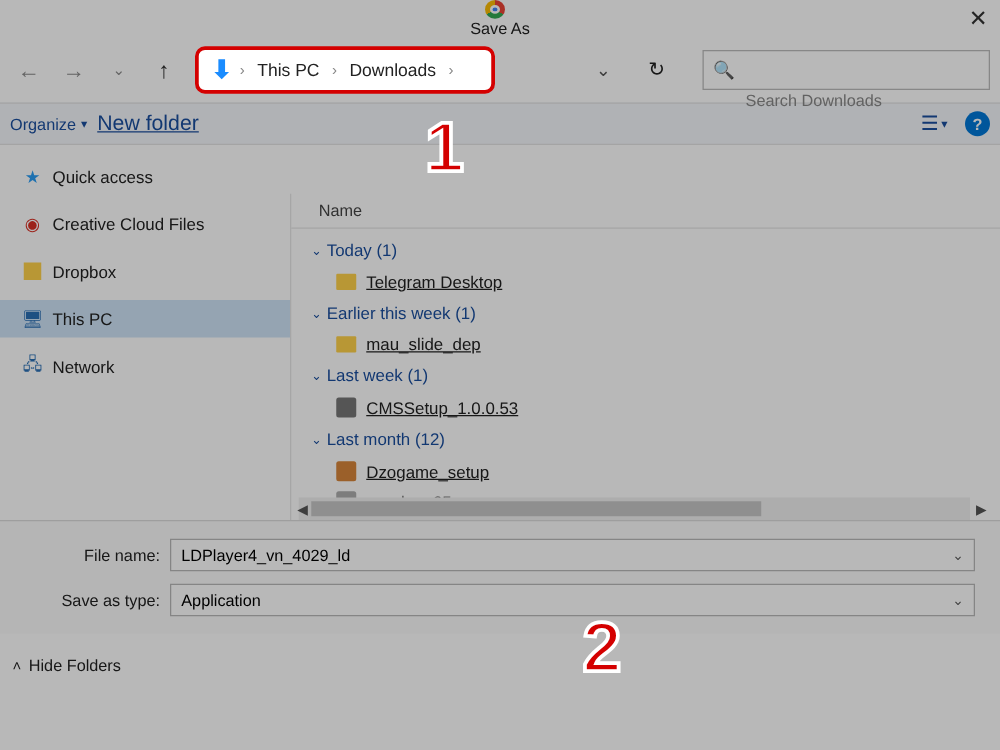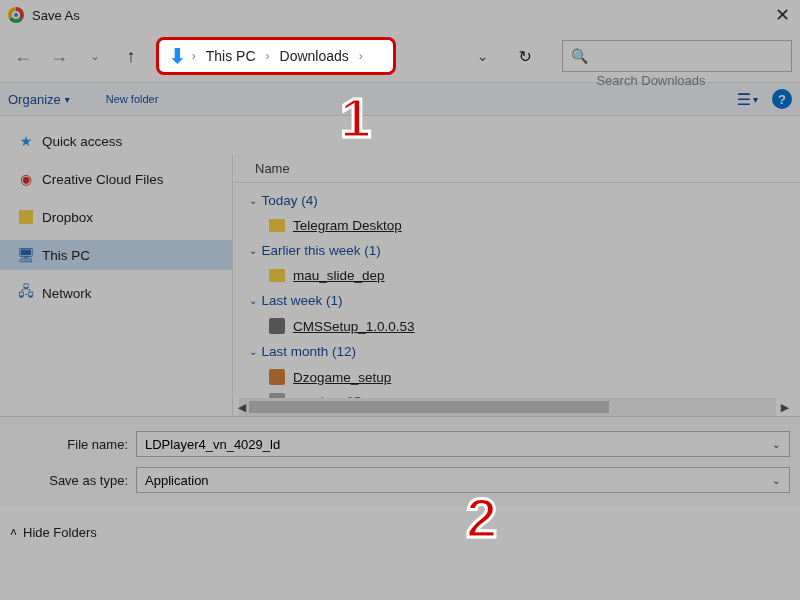--- a/index.html
+++ b/index.html
@@ -2,21 +2,21 @@
 <html><head>
 <meta charset="utf-8">
 <style>
   * { box-sizing: border-box; margin: 0; padding: 0; font-family: "Segoe UI", Tahoma, sans-serif; }
   body { width: 800px; height: 600px; background: #fff; position: relative; overflow: hidden; }
 
   
   .overlay { position:absolute; inset:0; background: rgba(0,0,0,0.28); pointer-events:none; z-index: 500; }
 
   
-  .titlebar { height: 30px; display:flex; align-items:center; padding: 0 8px; position:relative; background:#fff; }
+  .titlebar { height: 30px; display:flex; align-items:center; padding: 0 8px; position:relative; background:#fff;flex-direction:column; }
   .titlebar .chrome-icon { width:16px; height:16px; border-radius:50%;
     background: conic-gradient(#ea4335 0 120deg,#34a853 120deg 240deg,#fbbc05 240deg 360deg);
     position:relative; margin-right:8px;}
   .titlebar .chrome-icon::after{content:"";position:absolute;inset:4px;border-radius:50%;background:#4285f4;border:2px solid #fff;}
   .titlebar .title { font-size:13px; color:#222; }
   .titlebar .close { position:absolute; right:10px; top:4px; font-size:18px; color:#333; cursor:pointer; }
 
   
   .navrow { height: 52px; display:flex; align-items:center; padding: 0 8px; gap:6px; }
   .nav-btn { width:30px; height:30px; display:flex; align-items:center; justify-content:center; color:#8a8a8a; font-size:18px; }
@@ -34,24 +34,24 @@
   .refresh-area { margin-left:auto; display:flex; align-items:center; gap:10px; }
   .dropdown-caret { color:#555; font-size:14px; padding:6px 10px; }
   .refresh { color:#222; font-size:16px; padding:6px 10px; }
 
   .searchbox { width:230px; height:32px; border:1px solid #bbb; display:flex; align-items:center; padding:0 8px; gap:8px; background:#fff; margin-left:10px;}
   .searchbox .s-icon{ color:#666; font-size:14px;}
   .searchbox .s-ph { color:#888; font-size:13px;margin-top:48px; }
 
   
   .toolbar { height:34px; background:#f4f7fb; border-top:1px solid #e3e3e3; border-bottom:1px solid #e3e3e3;
-    display:flex; align-items:center; padding:0 8px; gap:36px; }
+    display:flex; align-items:center; padding:0 8px; gap:8px; }
   .toolbar .org { color:#1a4e9e; font-size:13px; display:flex; align-items:center; gap:4px;}
   .toolbar .org .caret{ font-size:10px; }
-  .toolbar .newf { color:#1a4e9e; font-size:11px; }
+  .toolbar .newf { color:#1a4e9e; font-size:17px;text-decoration:underline; }
   .toolbar .right { margin-left:auto; display:flex; align-items:center; gap:14px;}
   .viewbtn { color:#1a4e9e; font-size:16px; display:flex; gap:2px; align-items:center;}
   .help { width:20px;height:20px;border-radius:50%;background:#0078d7;color:#fff;display:flex;align-items:center;justify-content:center;font-size:13px;font-weight:bold;}
 
   
   .main { display:flex; height: 300px; }
   .sidebar { width: 232px; padding-top:10px; }
   .sb-item { height:30px; display:flex; align-items:center; padding-left:18px; gap:8px; font-size:13.5px; color:#222; cursor:pointer;}
   .sb-item.selected { background:#cfe4f7; }
   .sb-icon { width:16px; height:16px; display:inline-flex; align-items:center; justify-content:center; font-size:14px;}
@@ -69,21 +69,21 @@
   .file-row { padding:4px 4px 4px 24px; display:flex; align-items:center; gap:8px; cursor:pointer;text-decoration:underline;}
   .folder-i{ width:16px;height:13px;background:#ffd24a;border-radius:1px; display:inline-block;}
   .app-i{ width:16px;height:16px;background:#777;border-radius:2px;display:inline-block;}
   .exe-i{ width:16px;height:16px;background:#d7863b;border-radius:2px;display:inline-block;}
   .hscroll { position:absolute; bottom:0; left:6px; right:24px; height:18px; background:#f0f0f0; }
   .hscroll .thumb{ position:absolute; left:10px; top:3px; height:12px; width:360px; background:#c7c7c7;}
   .hscroll .ar{ position:absolute; top:0; width:18px; height:18px; display:flex;align-items:center;justify-content:center;color:#555;font-size:11px;}
   .hscroll .ar.l{left:-6px;} .hscroll .ar.r{right:-18px;}
 
   
-  .bottom { border-top:1px solid #dcdcdc; padding:12px 10px 6px 10px; background:#fbfbfb;}
+  .bottom { border-top:1px solid #dcdcdc; padding:12px 20px 6px 10px; background:#fbfbfb;}
   .form-row { display:flex; align-items:center; height:30px; margin-bottom:6px;}
   .form-row label{ width:126px; text-align:right; padding-right:8px; font-size:13px; color:#222;}
   .form-row .combo{ flex:1; height:26px; border:1px solid #b9b9b9; background:#fff; display:flex; align-items:center; padding:0 8px; font-size:13px; justify-content:space-between;}
   .combo .caret{ color:#555; font-size:11px;}
 
   .footer { display:flex; align-items:center; padding: 18px 14px 16px 10px; }
   .hidefolders { font-size:13px; color:#222; display:flex; align-items:center; gap:6px; cursor:pointer;}
   .hidefolders .caret{ font-size:12px;}
   .footer .btns{ margin-left:auto; display:flex; gap:18px;}
   .btn { width:108px; height:30px; border:1px solid #9c9c9c; background:#e8e8e8; font-size:13.5px; display:flex;align-items:center;justify-content:center; cursor:pointer;}
@@ -167,21 +167,21 @@
       <span>Network</span>
     </div>
   </div>
 
   <div class="filepane">
     <div class="col-header">Name</div>
     <div class="filelist">
 
       <div class="group-head">
           <span class="exp">⌄</span>
-          <span>Today (4)</span>
+          <span>Today (1)</span>
         </div>
       <div class="file-row">
           <span class="folder-i"></span>
           <span>Telegram Desktop</span>
         </div>
 
       <div class="group-head">
           <span class="exp">⌄</span>
           <span>Earlier this week (1)</span>
         </div>

